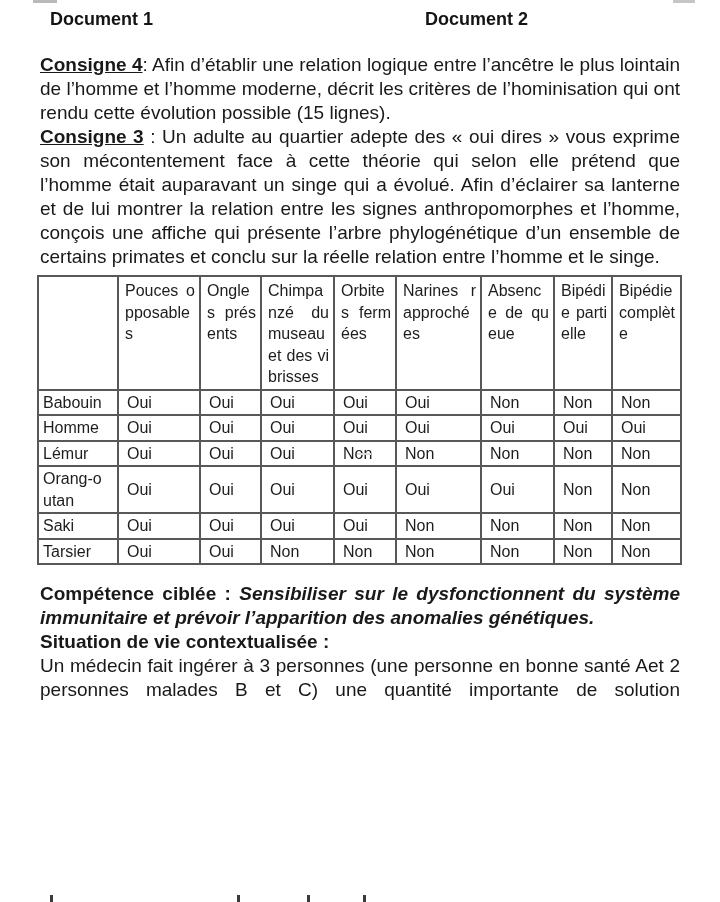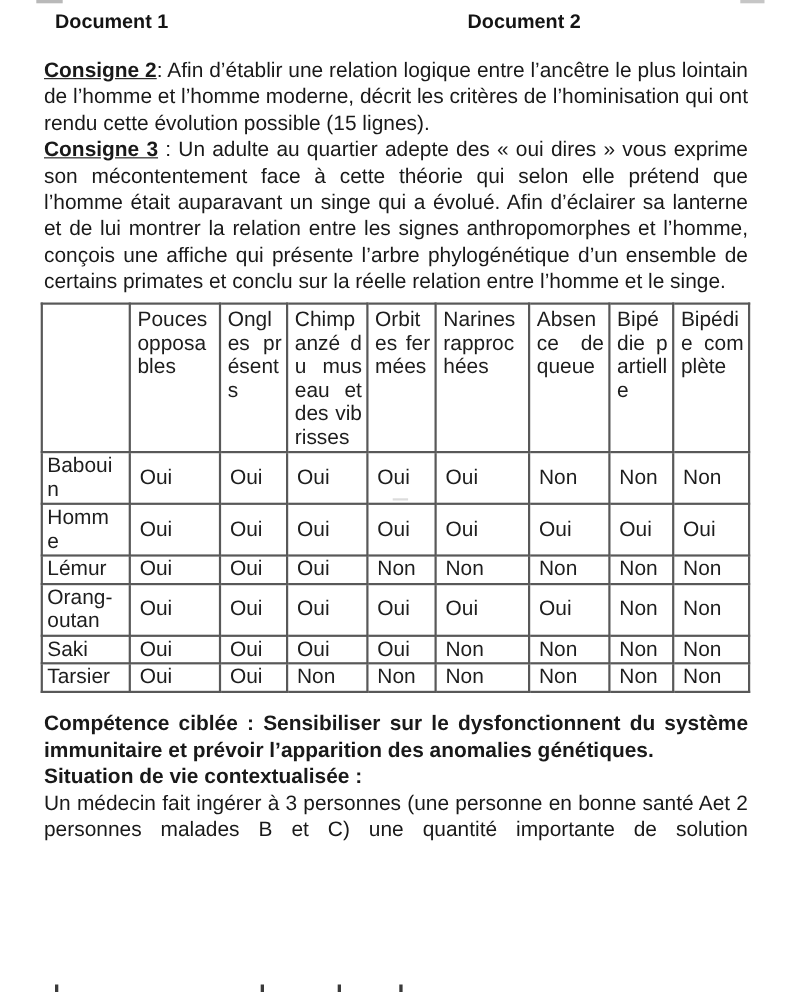--- a/index.html
+++ b/index.html
@@ -20,29 +20,29 @@
   .doc-title { position:absolute; top:9px; font-size:18px; font-weight:700; color:#141414; }
   .t1 { left:50px; }
   .t2 { left:425px; }
 
   
   .content { margin:0 40px; font-size:19px; line-height:24px; text-align:justify; color:#191919; }
   .content p { margin:0; }
   .consignes { margin-top:15px; }
   .lbl { font-weight:700; text-decoration:underline; }
   .b   { font-weight:700; }
-  .bi  { font-weight:700; }
+  .bi  { font-weight:700; font-style:italic; }
   .u   { text-decoration:underline; }
   .cut { text-align-last:justify; }
 
   
   .table-wrap { margin:6px 0 0 37px; }
   table {
     border-collapse:collapse; table-layout:fixed; width:645px;
-    font-size:19px; line-height:21.5px; color:#1d1d1d;
+    font-size:16px; line-height:21.5px; color:#1d1d1d;
   }
   col.c0{width:80px;} col.c1{width:82px;} col.c2{width:61px;} col.c3{width:73px;}
   col.c4{width:62px;} col.c5{width:85px;} col.c6{width:73px;} col.c7{width:58px;} col.c8{width:69px;}
   th, td {
     border:2px solid #585858; font-weight:400; text-align:left;
     word-break:break-all; overflow-wrap:anywhere;
     padding:1px 4px 1px 6px;
   }
   thead th { vertical-align:top; text-align:justify; padding-top:3px; }
   tbody th.rowname { padding:1px 10px 1px 4px; vertical-align:middle; }
@@ -57,21 +57,21 @@
 
   <div class="art-tl"></div>
   <div class="art-tr"></div>
 
   <header class="doc-titles">
     <span class="doc-title t1">Document 1</span>
     <span class="doc-title t2">Document 2</span>
   </header>
 
   <section class="content consignes">
-    <p><span class="lbl">Consigne 2</span><span>:</span> <span>Afin d’établir une relation logique entre l’ancêtre le plus lointain de l’homme et l’homme moderne, décrit les critères de l’hominisation qui ont rendu cette évolution possible (15 lignes).</span></p>
+    <p><span class="lbl">Consigne 4</span><span>:</span> <span>Afin d’établir une relation logique entre l’ancêtre le plus lointain de l’homme et l’homme moderne, décrit les critères de l’hominisation qui ont rendu cette évolution possible (15 lignes).</span></p>
     <p><span class="lbl">Consigne 3</span><span> :</span> <span>Un adulte au quartier adepte des « oui dires » vous exprime son mécontentement face à cette théorie qui selon elle prétend que l’homme était auparavant un singe qui a évolué. Afin d’éclairer sa lanterne et de lui montrer la relation entre les signes anthropomorphes et l’homme, conçois une affiche qui présente l’arbre phylogénétique d’un ensemble de certains primates et conclu sur la réelle relation entre l’homme et le singe.</span></p>
   </section>
 
   <div class="table-wrap">
     <table>
       <colgroup>
         <col class="c0">
           <col class="c1">
           <col class="c2">
           <col class="c3">

